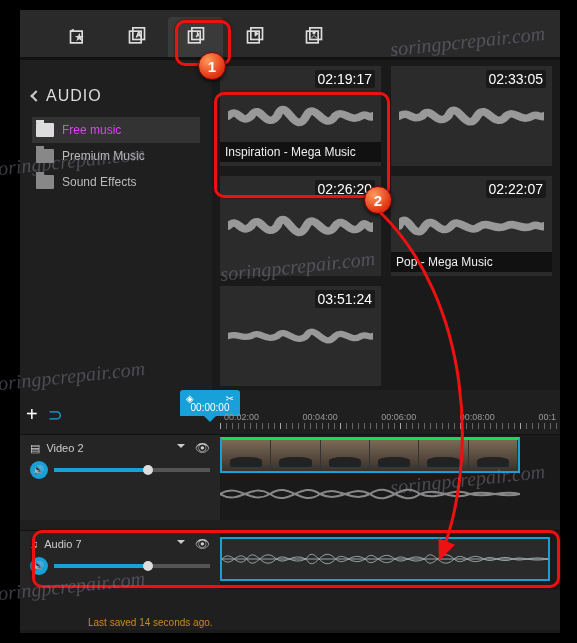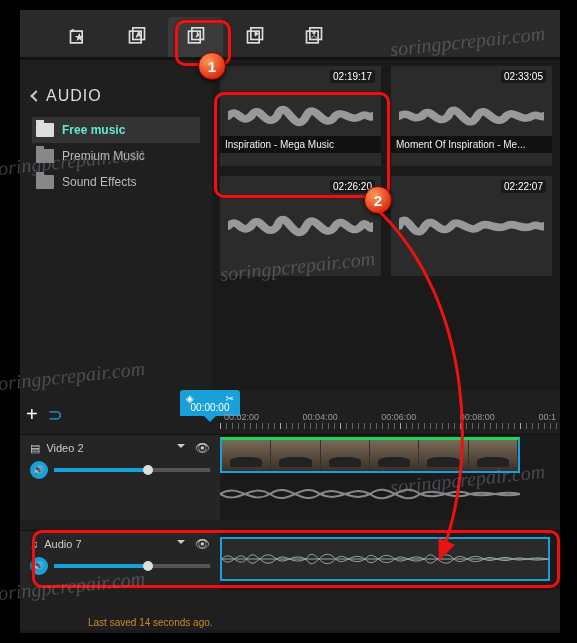--- a/index.html
+++ b/index.html
@@ -11,29 +11,29 @@
   .tab { width: 55px; height: 40px; display:flex; align-items:center; justify-content:center; color:#ccc; background:#2a2a2a; border-radius:4px 4px 0 0; cursor:pointer;}
   .tab.active { background: #3a3a3a; }
   .tab svg { width:20px; height:20px; fill:#ddd; stroke:#ddd; }
 
   
   .body-row { display:flex; height: 330px; }
   .sidebar { width: 192px; background:#1f1f1f; padding:10px 12px; color:#ddd;}
   .sidebar-header { display:flex; align-items:center; gap:6px; font-size:16px; letter-spacing:1px; margin-bottom:12px; cursor:pointer;margin-top:17px;}
   .sidebar-header .chev { width:8px; height:8px; border-left:2px solid #ccc; border-bottom:2px solid #ccc; transform:rotate(45deg); }
   .side-item { display:flex; align-items:center; gap:8px; font-size:12px; padding:6px 4px; cursor:pointer; color:#bbb;}
-  .side-item.active { background:#333; color:#5eead4;font-weight:bold;}
+  .side-item.active { background:#333; color:#d946ef;}
   .folder-icon { width:18px; height:14px; background:#888; position:relative; border-radius:1px;}
   .folder-icon::before { content:''; position:absolute; top:-3px; left:0; width:8px; height:3px; background:#888;}
   .side-item.active .folder-icon, .side-item.active .folder-icon::before { background:#ddd; }
 
   .clips { flex:1; background:#1a1a1a; padding:6px 8px; display:grid; grid-template-columns: 1fr 1fr; grid-auto-rows: 100px; gap:10px 10px; overflow:hidden;}
   .clip { background:#2b2b2b; position:relative; cursor:pointer; display:flex; align-items:center; justify-content:center;}
-  .clip .dur { position:absolute; top:4px; right:6px; font-size:10px; color:#fff; background:rgba(0,0,0,.4); padding:1px 3px; border-radius:2px;}
-  .clip .title { position:absolute; left:0; right:0; bottom:13px; font-size:10px; color:#eee; background:#111; padding:3px 5px; white-space:nowrap; overflow:hidden; text-overflow:ellipsis;}
+  .clip .dur { position:absolute; top:4px; right:6px; font-size:14px; color:#fff; background:rgba(0,0,0,.4); padding:1px 3px; border-radius:2px;}
+  .clip .title { position:absolute; left:0; right:0; bottom:4px; font-size:12px; color:#eee; background:#111; padding:3px 5px; white-space:nowrap; overflow:hidden; text-overflow:ellipsis;}
   .wave { width:90%; height:50%; }
 
   
   .timeline { height: 240px; background:#1f1f1f; color:#ccc; position:relative;}
   .tl-tools { position:absolute; left:6px; top:13px; display:flex; align-items:center; gap:10px;}
   .plus { color:#fff; font-size:20px; cursor:pointer;}
   .magnet { color:#18a0d8; font-size:18px; cursor:pointer;}
   .playhead-tag { position:absolute; left:160px; top:0; width:60px; height:26px; background:#18a0d8; color:#fff; font-size:10px; display:flex; align-items:flex-end; justify-content:center; padding-bottom:3px; border-radius:3px 3px 0 0;}
   .playhead-tag::after { content:''; position:absolute; bottom:-6px; left:50%; transform:translateX(-50%); border:6px solid transparent; border-top-color:#18a0d8; border-bottom:none;}
   .playhead-icons { position:absolute; top:3px; left:6px; right:6px; display:flex; justify-content:space-between; font-size:10px;}
@@ -139,33 +139,39 @@
             <path d="M0 20 C8 12,8 28,16 20 C22 8,26 32,34 20 C40 2,46 38,54 20 C60 6,66 34,74 20 C80 14,84 26,92 20 C96 17,98 23,100 20" stroke="#999" stroke-width="6" fill="none" stroke-linecap="round"></path>
           </svg>
         <span class="dur">02:19:17</span>
         <span class="title">Inspiration - Mega Music</span>
       </div>
       <div class="clip">
         <svg class="wave" viewBox="0 0 100 40" preserveAspectRatio="none">
             <path d="M0 20 C8 15,8 25,16 20 C22 10,26 30,34 20 C40 4,46 36,54 20 C60 8,66 32,74 20 C80 14,84 26,92 20 C96 18,98 22,100 20" stroke="#999" stroke-width="6" fill="none" stroke-linecap="round"></path>
           </svg>
         <span class="dur">02:33:05</span>
-        <span class="title">Moment Of Inspiration - Me...</span>
       </div>
       <div class="clip">
         <svg class="wave" viewBox="0 0 100 40" preserveAspectRatio="none">
             <path d="M0 20 C8 12,8 28,16 20 C22 8,26 32,34 20 C40 2,46 38,54 20 C60 6,66 34,74 20 C80 10,84 30,92 20 C96 14,98 26,100 20" stroke="#999" stroke-width="6" fill="none" stroke-linecap="round"></path>
           </svg>
         <span class="dur">02:26:20</span>
       </div>
       <div class="clip">
         <svg class="wave" viewBox="0 0 100 40" preserveAspectRatio="none">
             <path d="M0 20 C6 4,10 36,18 20 C24 10,28 30,36 20 C42 12,48 28,56 20 C62 16,66 24,74 20 C80 16,84 24,92 20 C96 18,98 22,100 20" stroke="#999" stroke-width="6" fill="none" stroke-linecap="round"></path>
           </svg>
         <span class="dur">02:22:07</span>
+        <span class="title">Pop - Mega Music</span>
+      </div>
+      <div class="clip">
+        <svg class="wave" viewBox="0 0 100 40" preserveAspectRatio="none">
+            <path d="M0 20 C8 17,8 23,16 20 C22 15,26 25,34 20 C40 12,46 28,54 20 C60 8,66 32,74 20 C80 14,84 26,92 20 C96 18,98 22,100 20" stroke="#999" stroke-width="5" fill="none" stroke-linecap="round"></path>
+          </svg>
+        <span class="dur">03:51:24</span>
       </div>
     </div>
   </div>
 
   <div class="timeline">
     <div class="tl-tools">
       <span class="plus">+</span>
       <span class="magnet">⊃</span>
     </div>
     <div class="playhead-tag">

